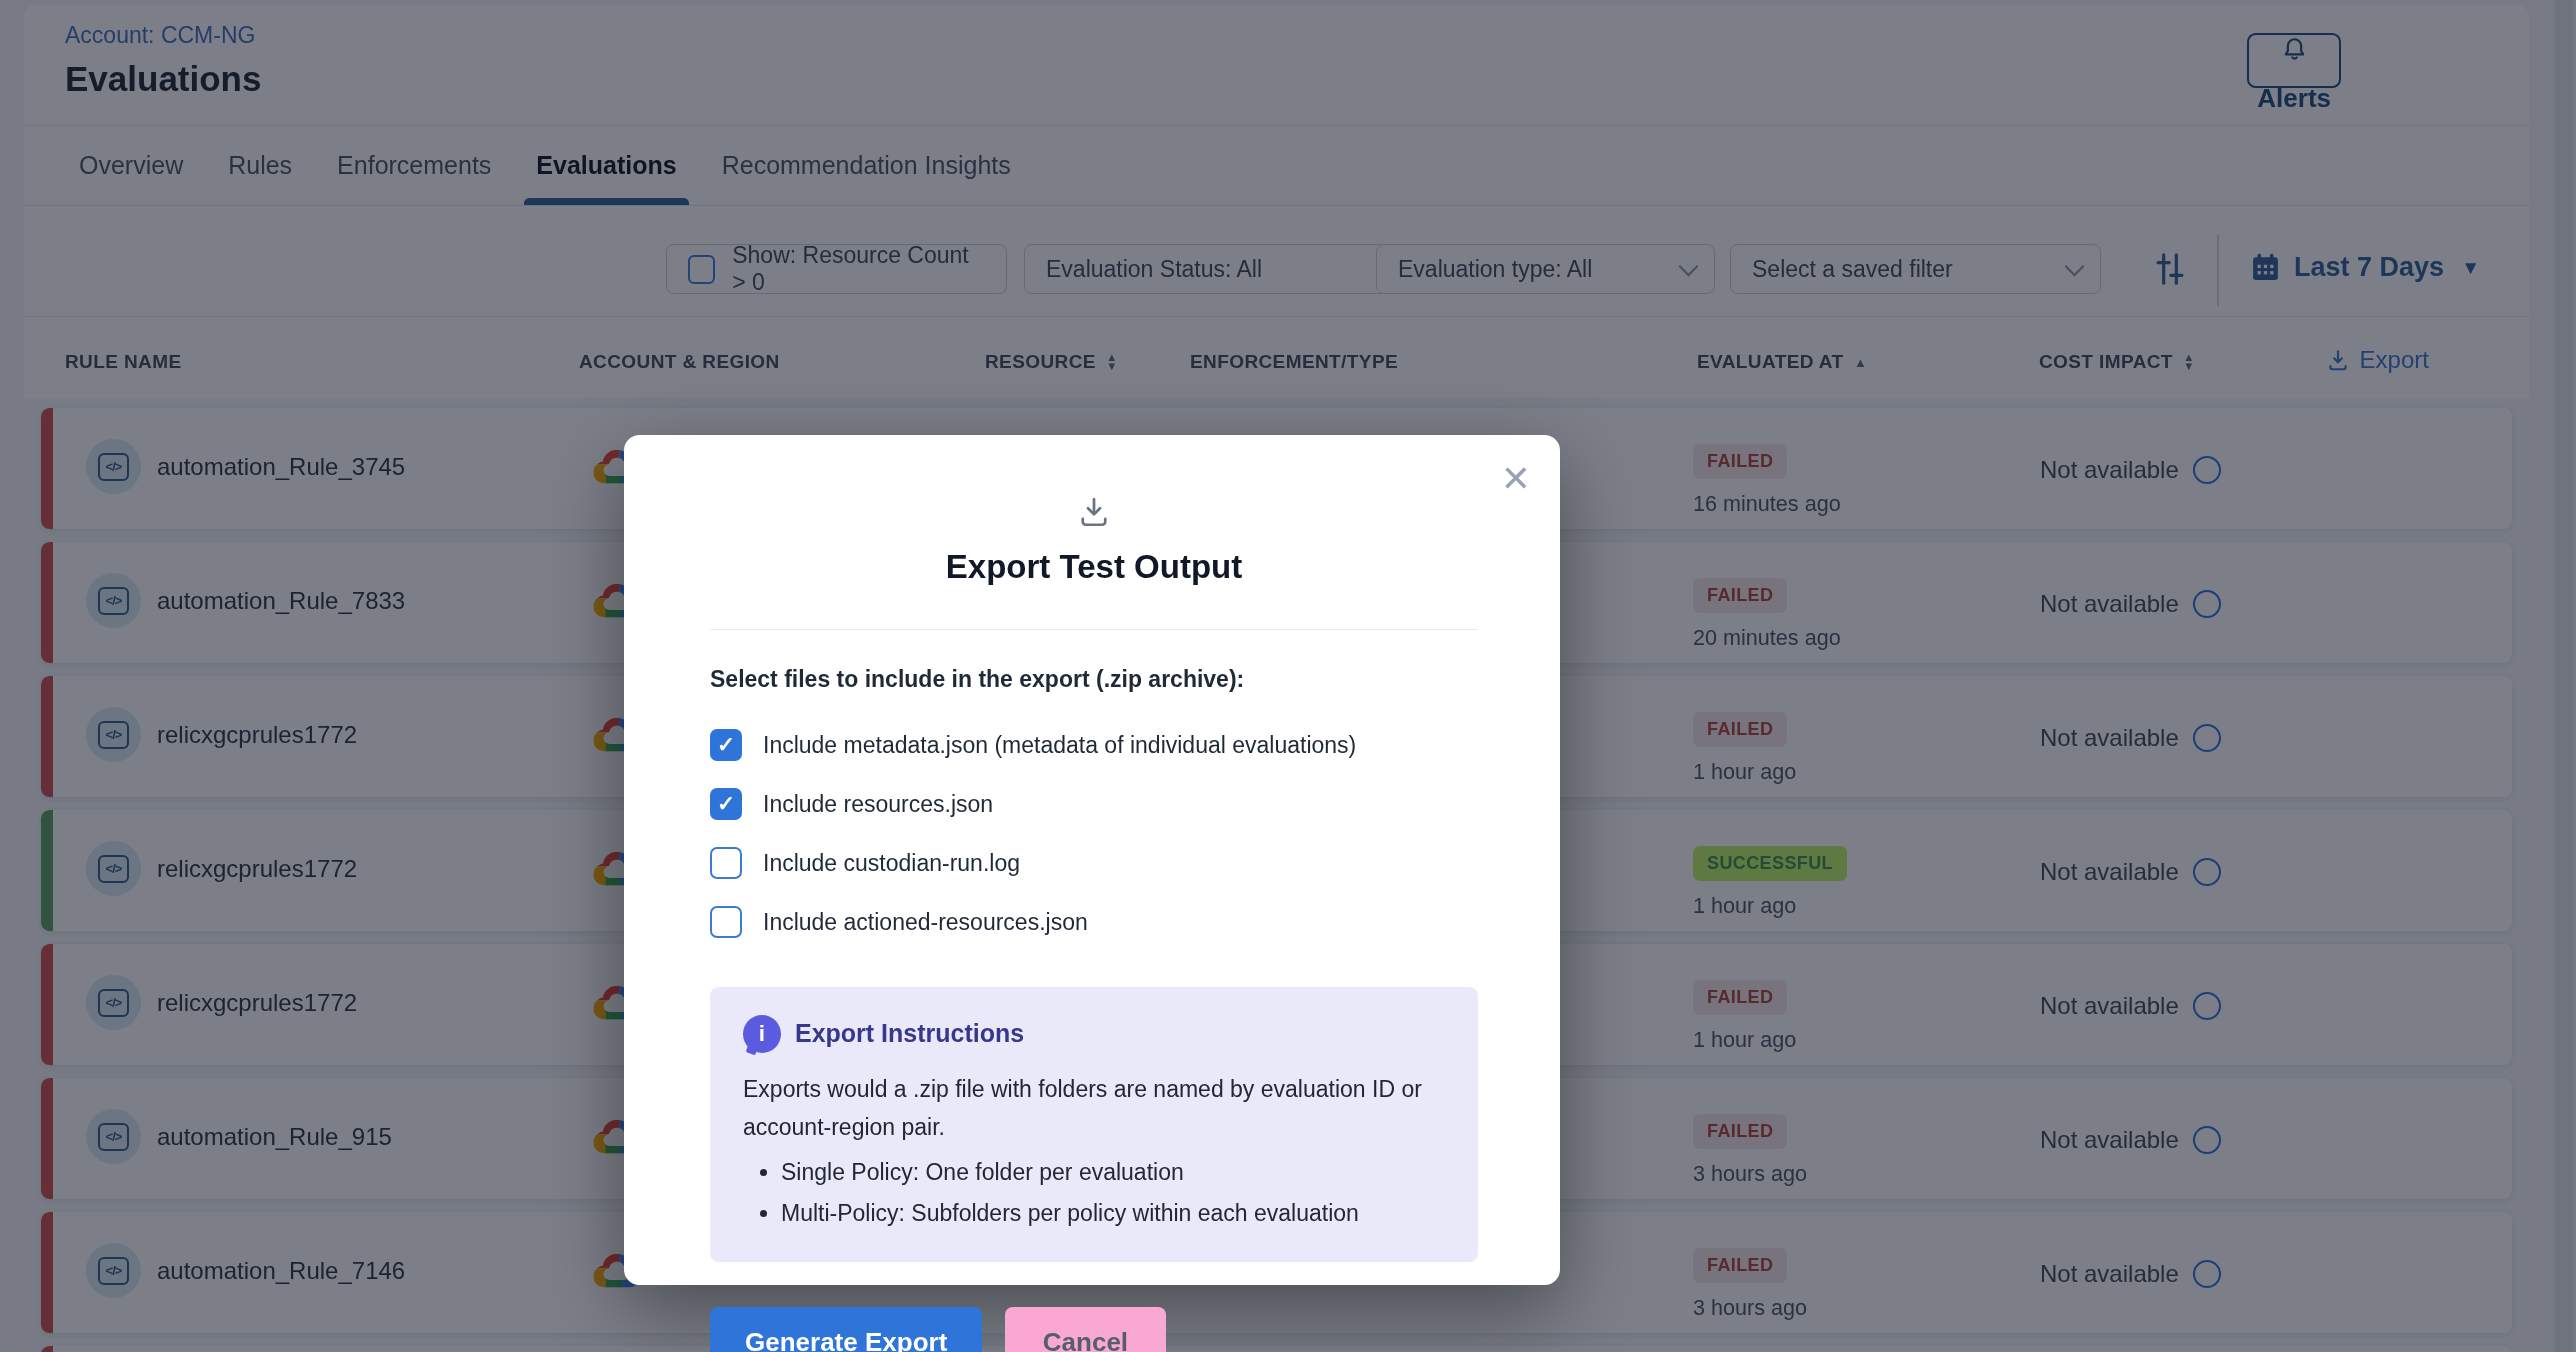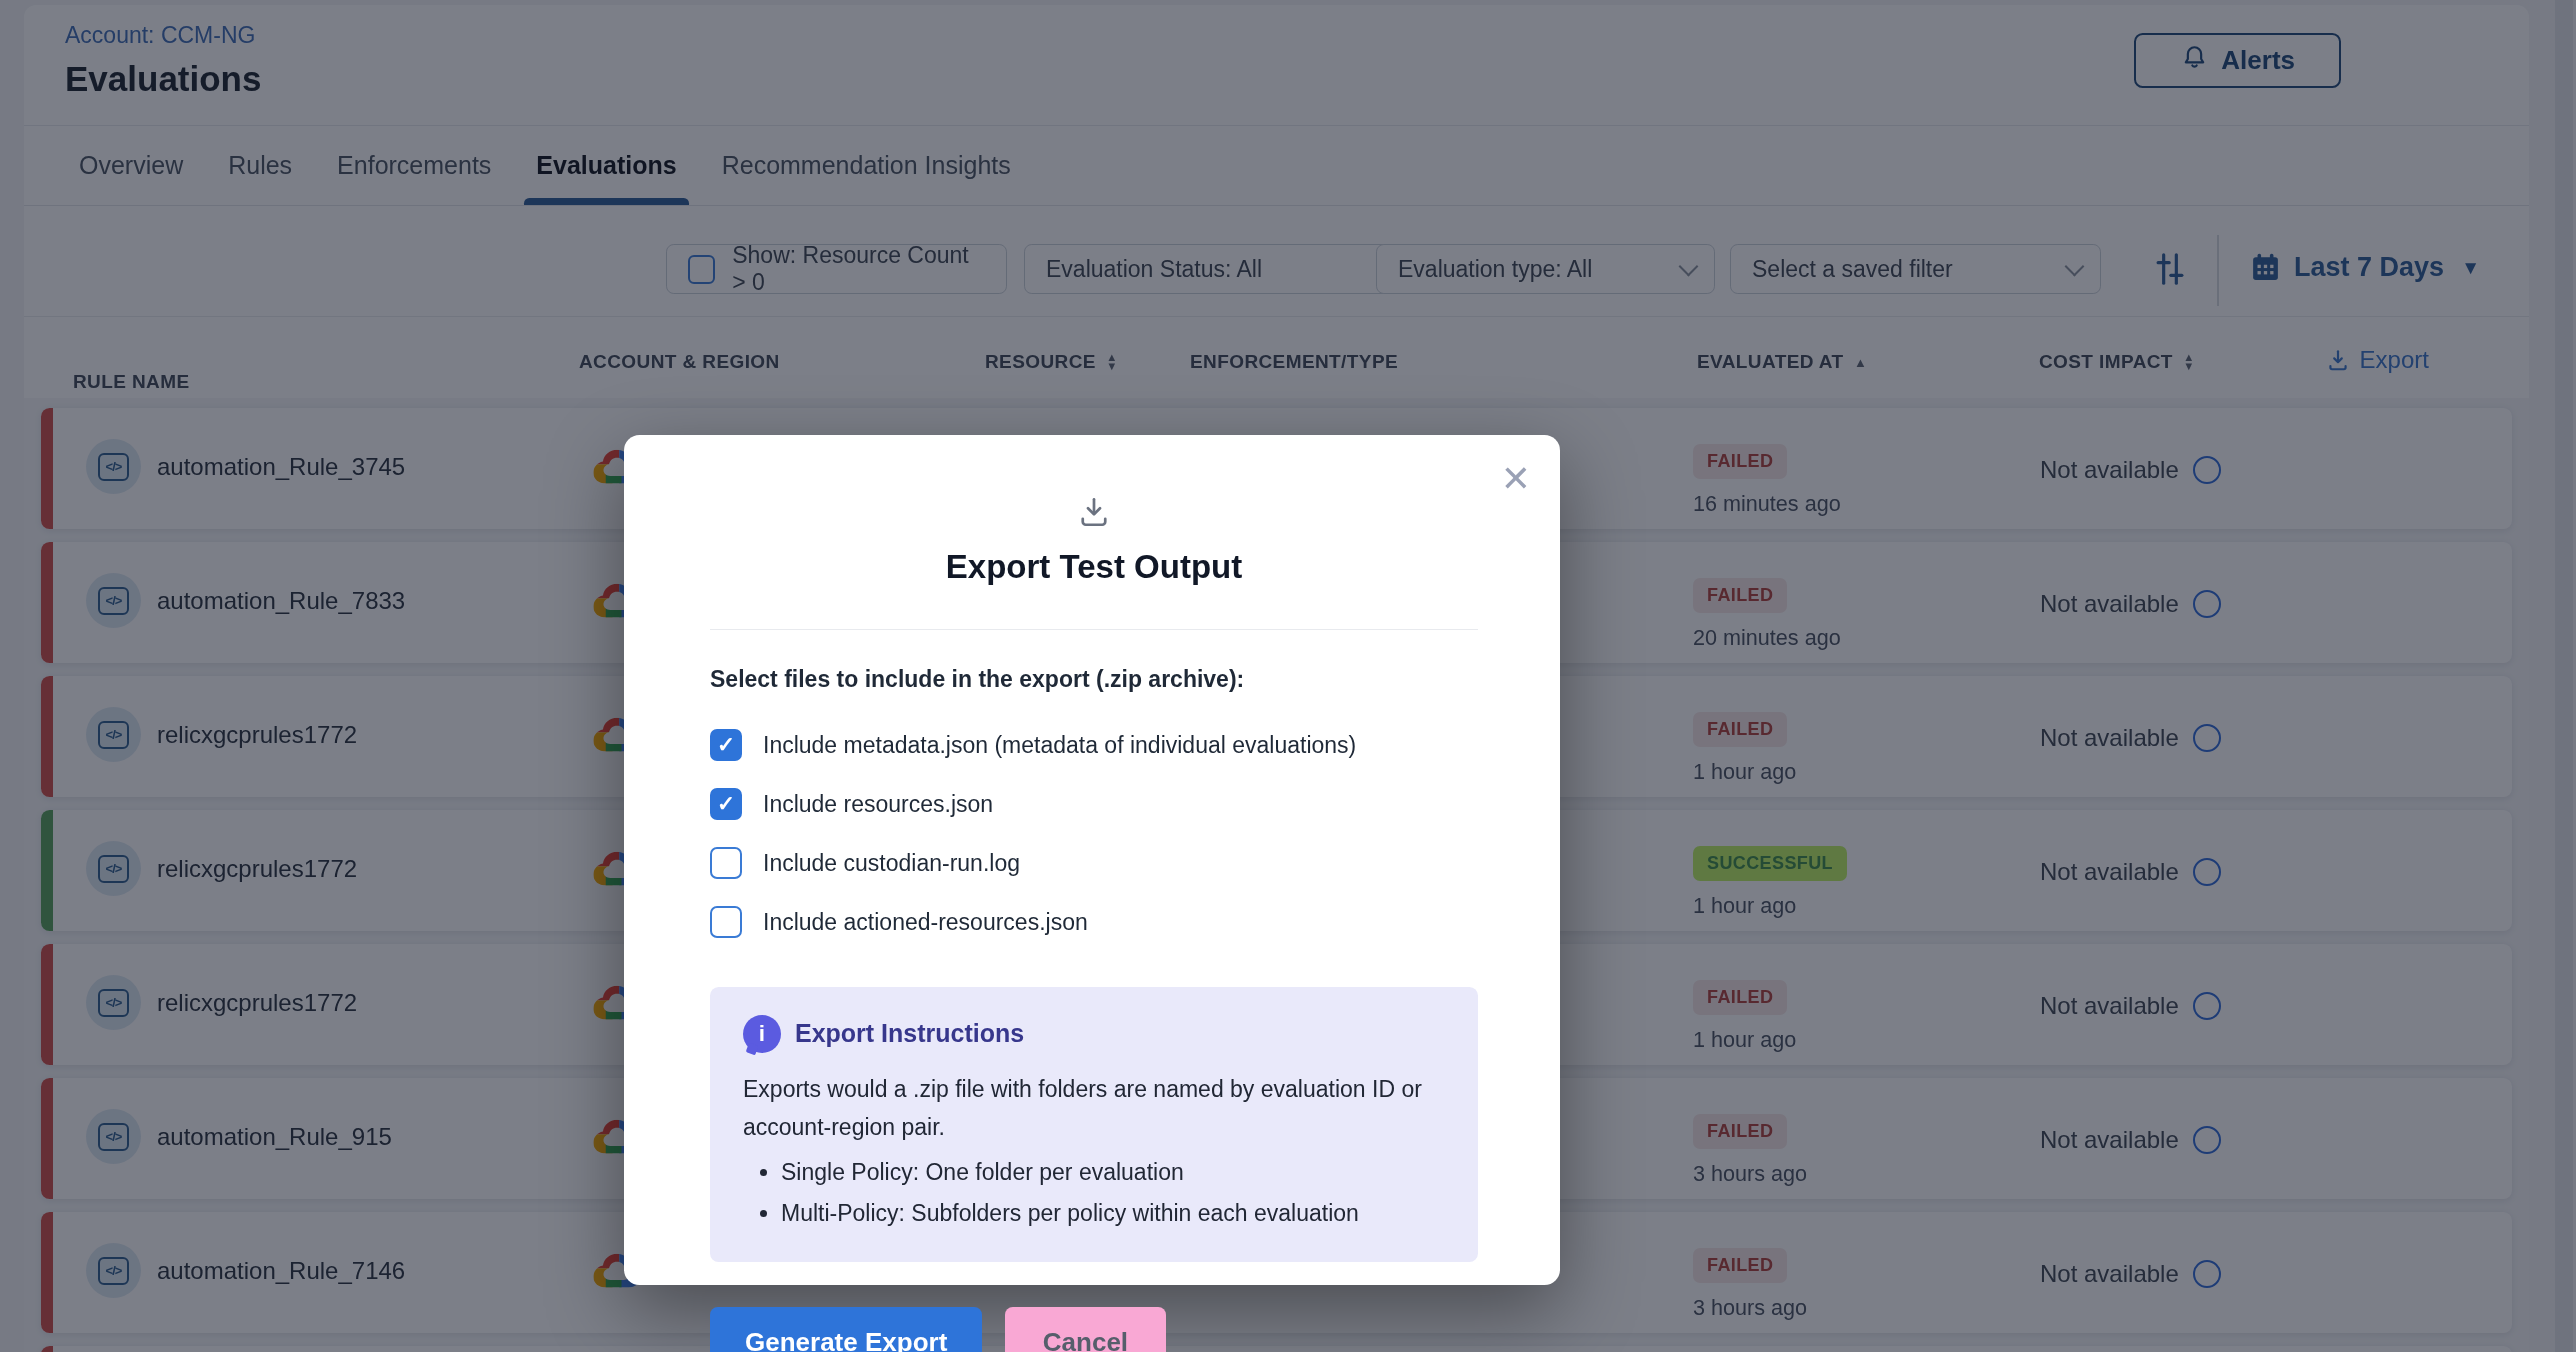--- a/index.html
+++ b/index.html
@@ -8,23 +8,23 @@
   .canvas { position:relative; width:2576px; height:1353px; background:#f3f4f6; }
 
   
   .content-card { position:absolute; left:24px; top:5.2px; width:2505px; height:1382px;
     background:#ffffff; border-radius:12px 12px 0 0; }
 
   
   .hdr { position:relative; height:121px; border-bottom:1.7px solid #e7e9ee; }
   .account-link { position:absolute; left:41px; top:17.3px; font-size:23px; color:#3f6eb5; }
   .page-title { position:absolute; left:41px; top:54px; font-size:35px; font-weight:bold; color:#1b2430; }
-  .alerts-btn { position:absolute; right:188px; top:28px; height:55px; padding:0 44px;
+  .alerts-btn { position:absolute; right:188px; top:28px; height:55px; padding:0 8px;
     display:flex; align-items:center; gap:12px; border:2.6px solid #1f4a7a; border-radius:8.6px;
-    color:#1f4a7a; font-size:26px; font-weight:bold; background:transparent; cursor:pointer; }
+    color:#1f4a7a; font-size:26px; font-weight:bold; background:transparent; cursor:pointer;flex-direction:column; }
   .alerts-btn svg { width:29px; height:29px; }
 
   
   .tabs { display:flex; gap:45px; padding-left:55px; height:80px; align-items:center;
     border-bottom:1.7px solid #e2e5e9; position:relative; }
   .tab { font-size:25px; color:#4b5563; position:relative; height:100%;
     display:flex; align-items:center; cursor:pointer; }
   .tab.active { color:#10161f; font-weight:bold; }
   .tab.active::after { content:""; position:absolute; left:-12px; right:-12px; bottom:0;
     height:7px; border-radius:5.2px 5.2px 0 0; background:#2e5d97; }
@@ -195,21 +195,21 @@
             <rect x="10.8" y="14.6" width="2.4" height="2.4"></rect>
             <rect x="15.4" y="14.6" width="2.4" height="2.4"></rect>
         </g>
       </svg>
     </span>
     <span>Last 7 Days</span>
     <span class="tri">▼</span>
   </div>
 
   <div class="thead">
-    <div class="th" style="left:73px;margin-top:20px;">
+    <div class="th" style="left:65px;">
         <span>RULE NAME</span>
       </div>
     <div class="th" style="left:579px;">
         <span>ACCOUNT &amp; REGION</span>
       </div>
     <div class="th" style="left:985px;">
       <span>RESOURCE</span>
       <span class="sort-stack">
           <span>▲</span>
           <span>▼</span>

